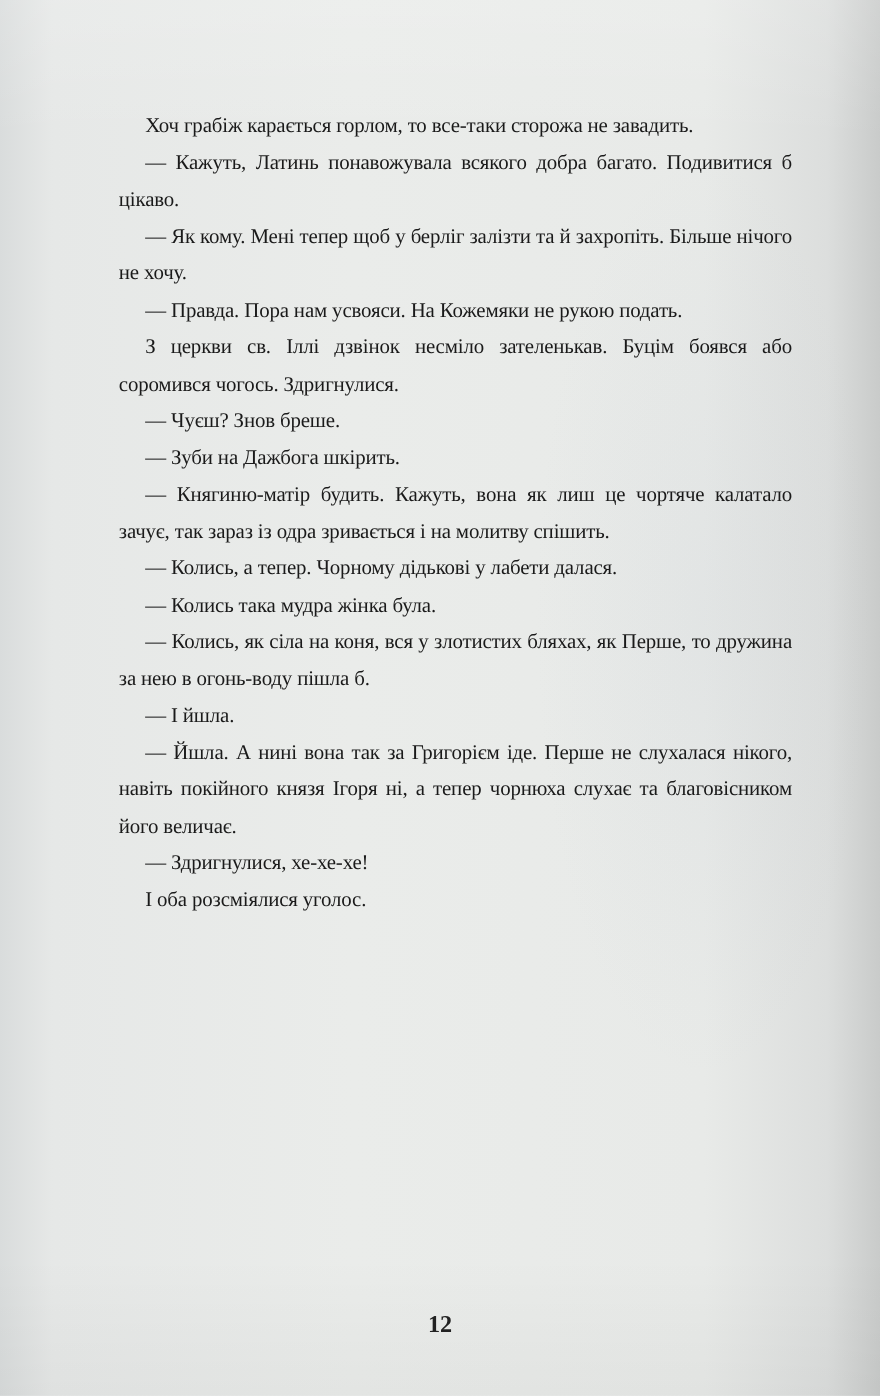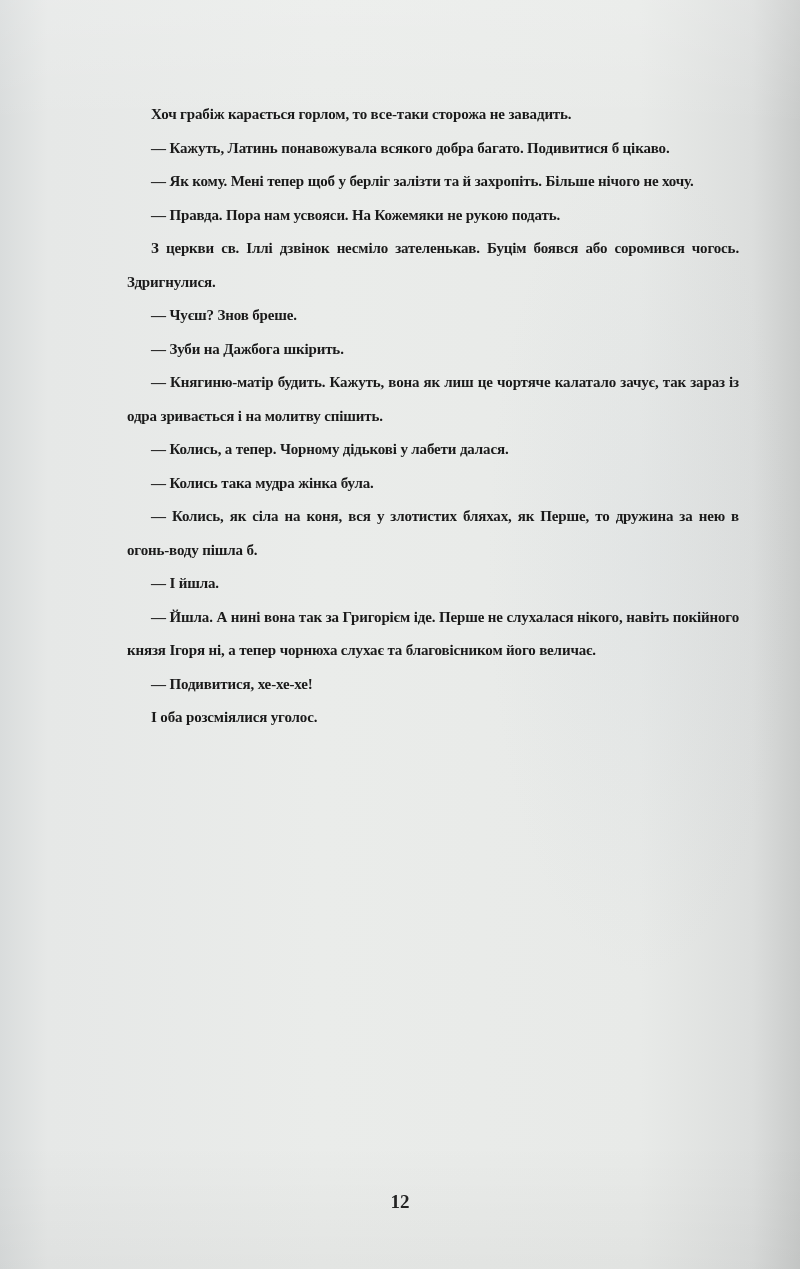--- a/index.html
+++ b/index.html
@@ -19,42 +19,41 @@
       position: absolute;
       left: 0; top: 0;
       width: 800px; height: 1269px;
       pointer-events: none;
       background:
         radial-gradient(ellipse 220px 600px at 640px 560px, rgba(170,180,195,0.10), rgba(0,0,0,0) 70%),
         linear-gradient(180deg, rgba(255,255,255,0.15) 0%, rgba(0,0,0,0) 10%, rgba(0,0,0,0) 90%, rgba(0,0,0,0.03) 100%);
     }
     .page-text {
       position: absolute;
-      left: 127px;
+      left: 108px;
       top: 98px;
       width: 612px;
-      font-size: 15px;
+      font-size: 19px;
       line-height: 33.5px;
       letter-spacing: -0.15px;
-      font-weight: bold;
     }
     .para {
       margin: 0;
       text-align: justify;
       text-align-last: left;
       text-indent: 24px;
       hyphens: manual;
     }
     .page-number {
       position: absolute;
       left: 0;
       width: 800px;
       top: 1191px;
       text-align: center;
-      font-size: 19px;
+      font-size: 22px;
       font-weight: bold;
       color: #222;
     }
   </style>
 </head>
 <body>
 
 <div class="bleed"></div>
 
 <div class="page-text">
@@ -64,17 +63,17 @@
   <p class="para">— Правда. Пора нам усвояси. На Кожемяки не рукою подать.</p>
   <p class="para">З церкви св. Іллі дзвінок несміло зателенькав. Буцім боявся або соромився чогось. Здригнулися.</p>
   <p class="para">— Чуєш? Знов бреше.</p>
   <p class="para">— Зуби на Дажбога шкірить.</p>
   <p class="para">— Княгиню-матір будить. Кажуть, вона як лиш це чортяче калатало зачує, так зараз із одра зривається і на молитву спішить.</p>
   <p class="para">— Колись, а тепер. Чорному дідькові у лабети далася.</p>
   <p class="para">— Колись така мудра жінка була.</p>
   <p class="para">— Колись, як сіла на коня, вся у злотистих бляхах, як Перше, то дружина за нею в огонь-воду пішла б.</p>
   <p class="para">— І йшла.</p>
   <p class="para">— Йшла. А нині вона так за Григорієм іде. Перше не слухалася нікого, навіть покійного князя Ігоря ні, а тепер чорнюха слухає та благовісником його величає.</p>
-  <p class="para">— Подивитися, хе-хе-хе!</p>
+  <p class="para">— Здригнулися, хе-хе-хе!</p>
   <p class="para">І оба розсміялися уголос.</p>
 </div>
 
 <div class="page-number">12</div>
 
 </body></html>

